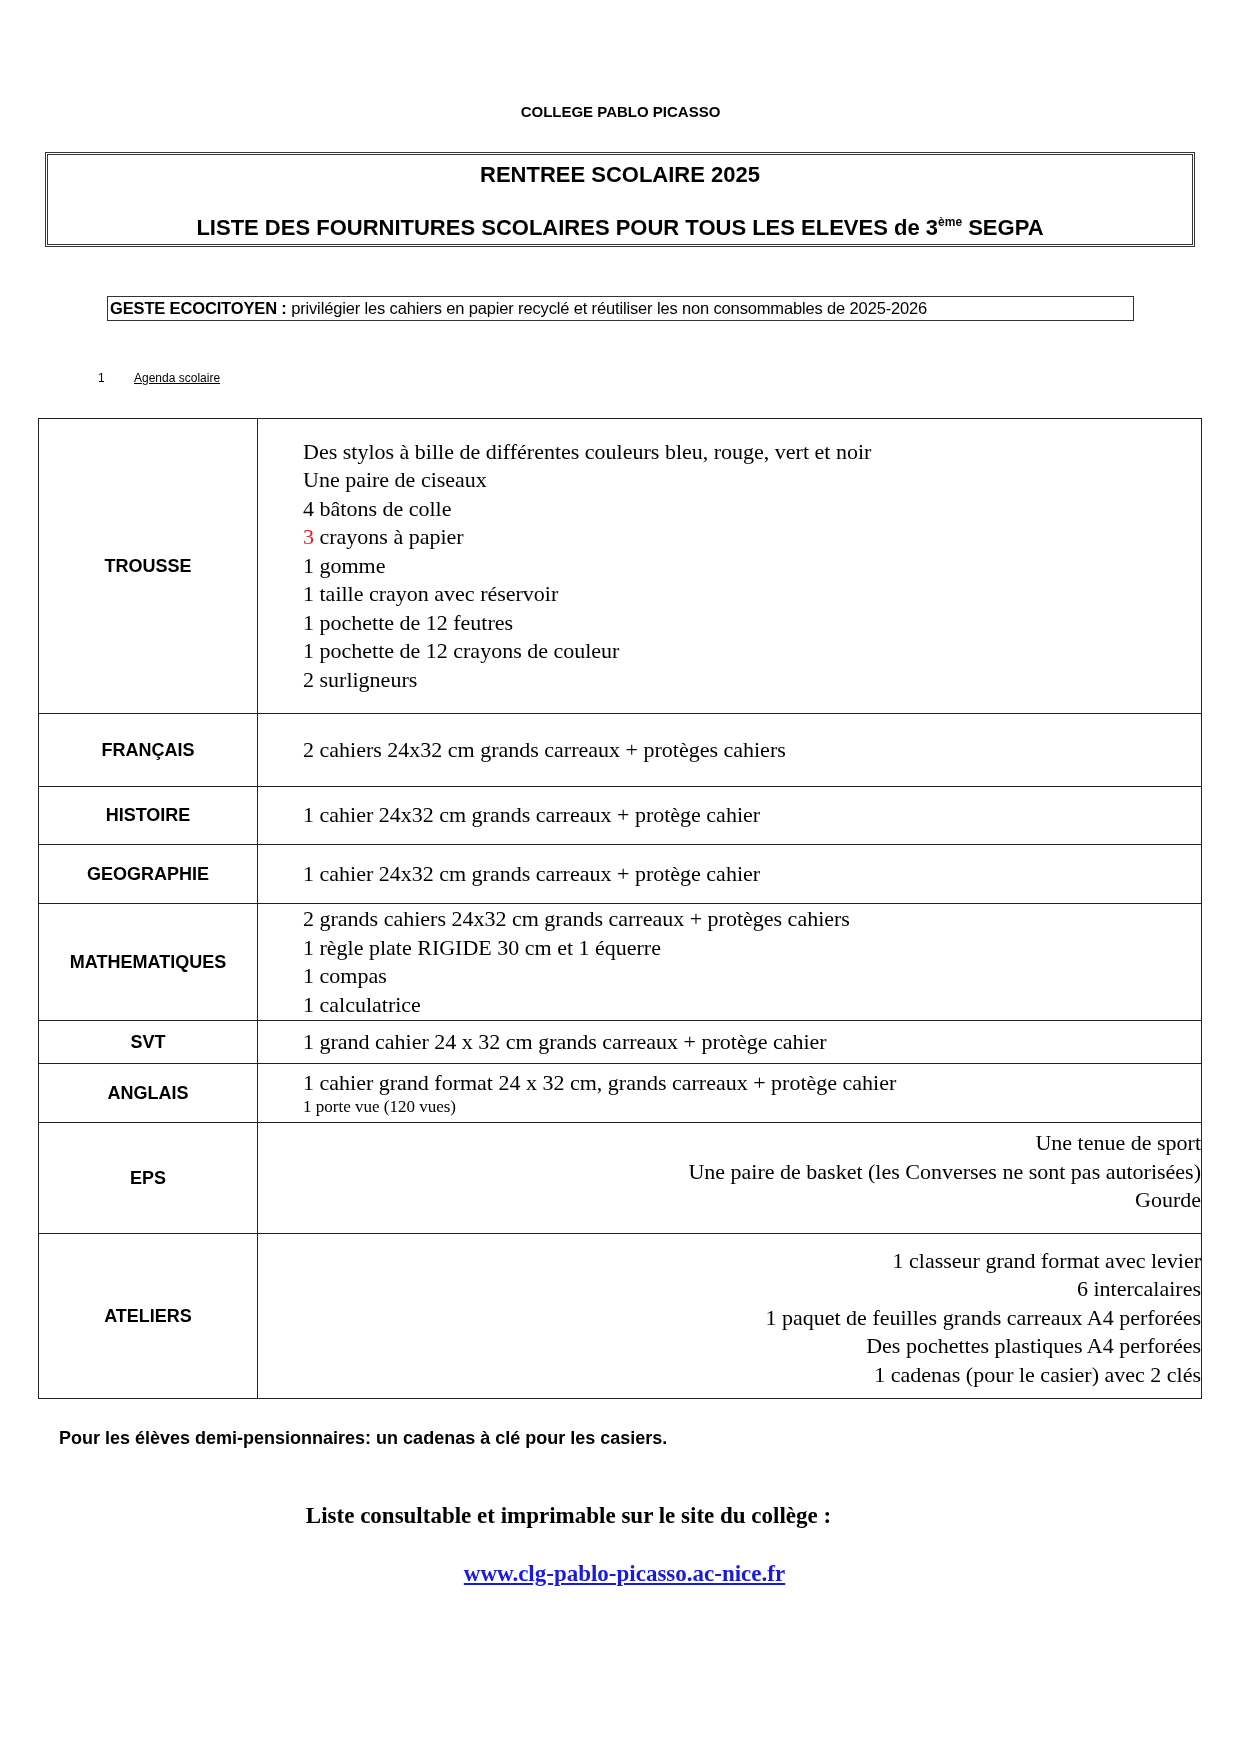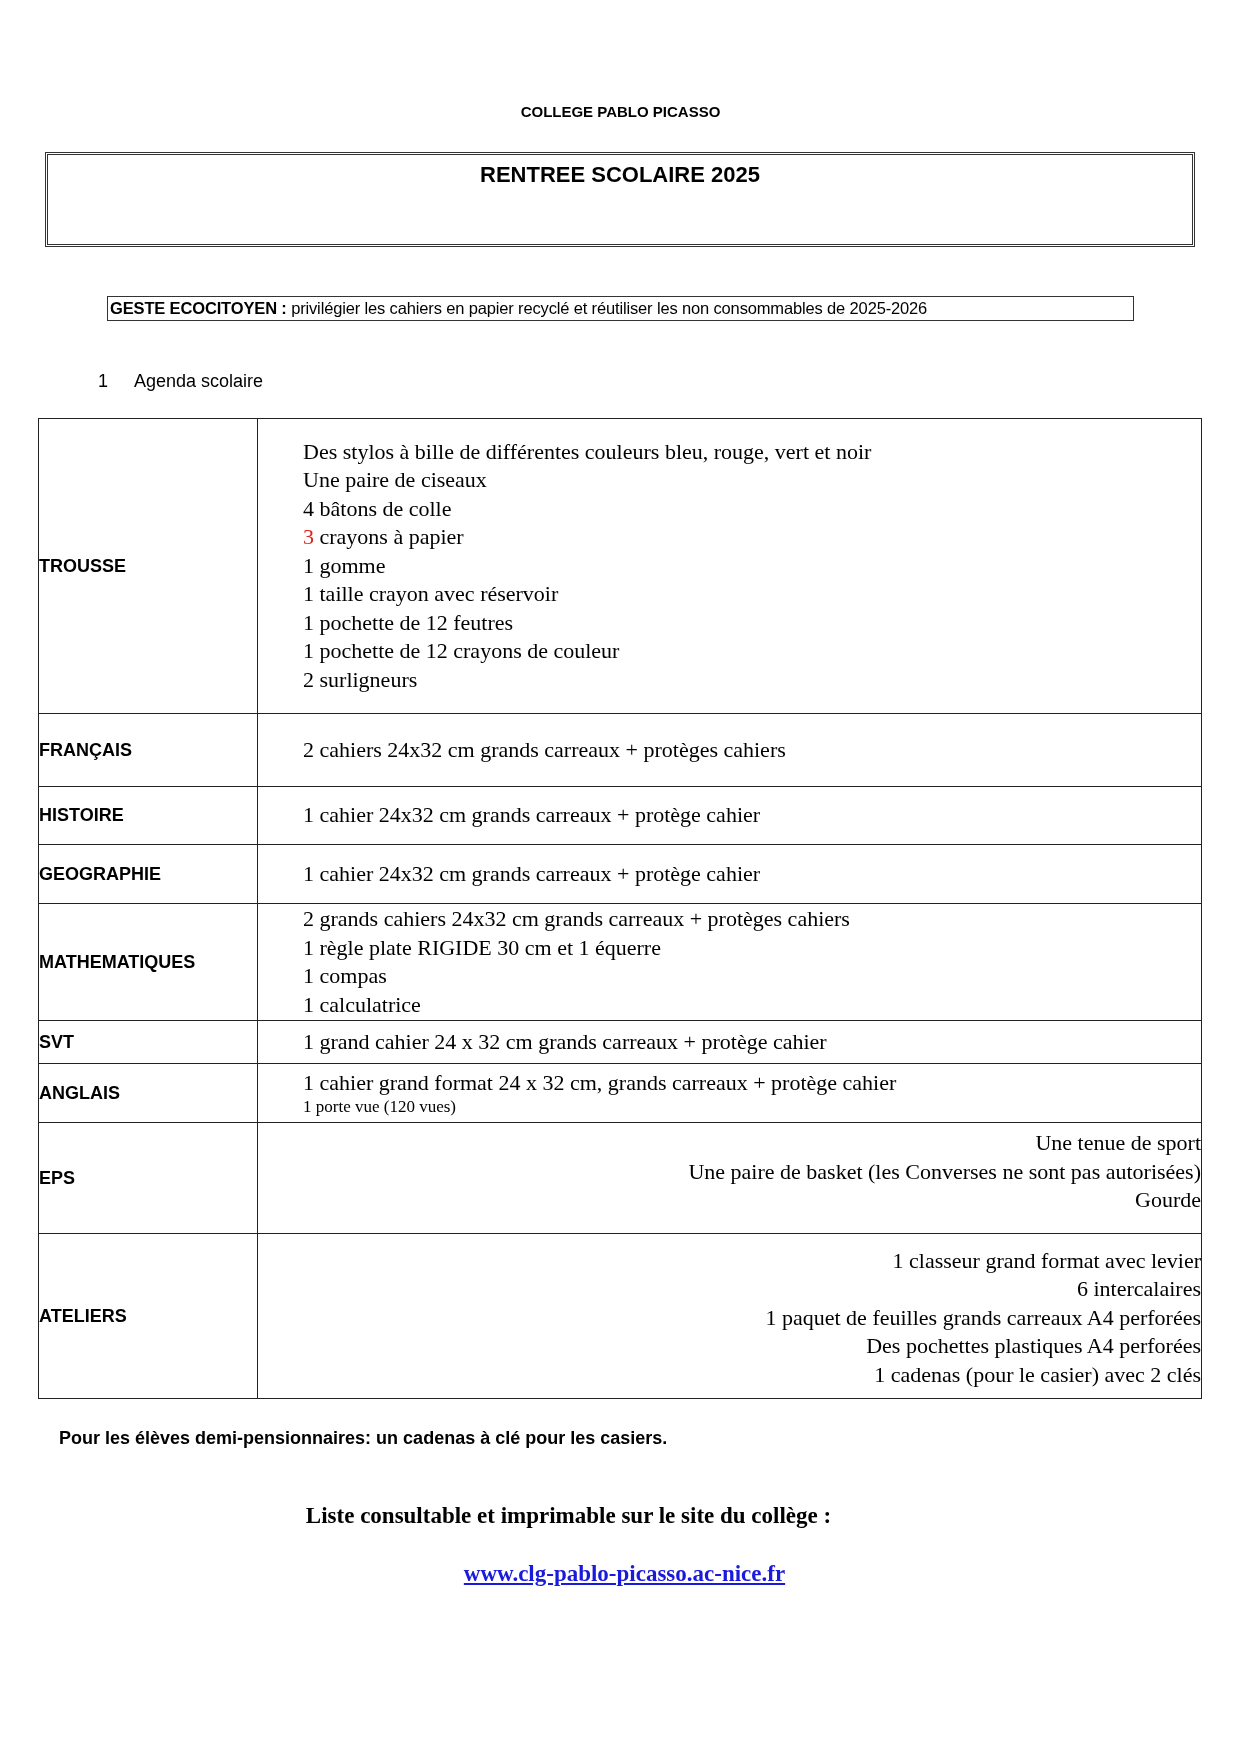--- a/index.html
+++ b/index.html
@@ -15,27 +15,27 @@
                     font-weight: bold; font-size: 22px; }
   .header-box .t2 { position: absolute; top: 60px; left: 0; right: 0; text-align: center;
                     font-weight: bold; font-size: 22px; }
   .header-box sup { font-size: 12px; vertical-align: 9px; }
 
   .eco-box { position: absolute; left: 107px; top: 296px; width: 1023px; height: 23px;
              border: 1px solid #333; font-size: 16.5px; line-height: 23px; white-space: nowrap;
              padding-left: 2px; letter-spacing: -0.15px; }
   .eco-box b { font-weight: bold; }
 
-  .agenda { position: absolute; top: 371px; left: 98px; font-size: 18px; }
+  .agenda { position: absolute; top: 371px; left: 98px; font-size: 12px; text-decoration: underline; }
   .agenda .qty { display: inline-block; width: 36px; }
 
   table.supplies { position: absolute; left: 38px; top: 418px; width: 1164px;
                    border-collapse: collapse; }
   table.supplies td { border: 1.5px solid #222; padding: 0; vertical-align: middle; }
-  td.subject { width: 218px; font-family: "Liberation Sans", sans-serif;
+  td.subject { width: 218px; text-align: center; font-family: "Liberation Sans", sans-serif;
                font-weight: bold; font-size: 18px; }
   td.items { font-family: "Liberation Serif", serif; font-size: 22px; line-height: 28.5px;
              padding-left: 45px !important; }
   td.items .line { display: block; white-space: nowrap; }
   td.items .small { font-family: Liberation Serif, serif; font-size: 17px; line-height: 20px; }
   .red { color: #e02020; }
 
   .note { position: absolute; top: 1428px; left: 59px; font-size: 18px; font-weight: bold; }
 
   .consult { position: absolute; top: 1503px; left: 0; width: 1137px; text-align: center;
@@ -44,20 +44,21 @@
           font-family: "Liberation Serif", serif; font-weight: bold; font-size: 23px; }
   .link a { color: #1a1adc; text-decoration: underline; margin-left: 8px; }
 </style>
 </head>
 <body>
 
 <div class="college sans">COLLEGE PABLO PICASSO</div>
 
 <div class="header-box sans">
   <div class="t1">RENTREE SCOLAIRE 2025</div>
+  <div class="t2"><span>LISTE DES FOURNITURES SCOLAIRES POUR TOUS LES ELEVES de 3</span><sup>ème</sup><span> SEGPA</span></div>
 </div>
 
 <div class="eco-box sans"><b>GESTE ECOCITOYEN :</b><span> privilégier les cahiers en papier recyclé et réutiliser les non consommables de 2025-2026</span></div>
 
 <div class="agenda sans"><span class="qty">1</span><span>Agenda scolaire</span></div>
 
 <table class="supplies">
   <tbody id="supplies-body">
       <tr style="height: 295px;">
         <td class="subject">TROUSSE</td>

